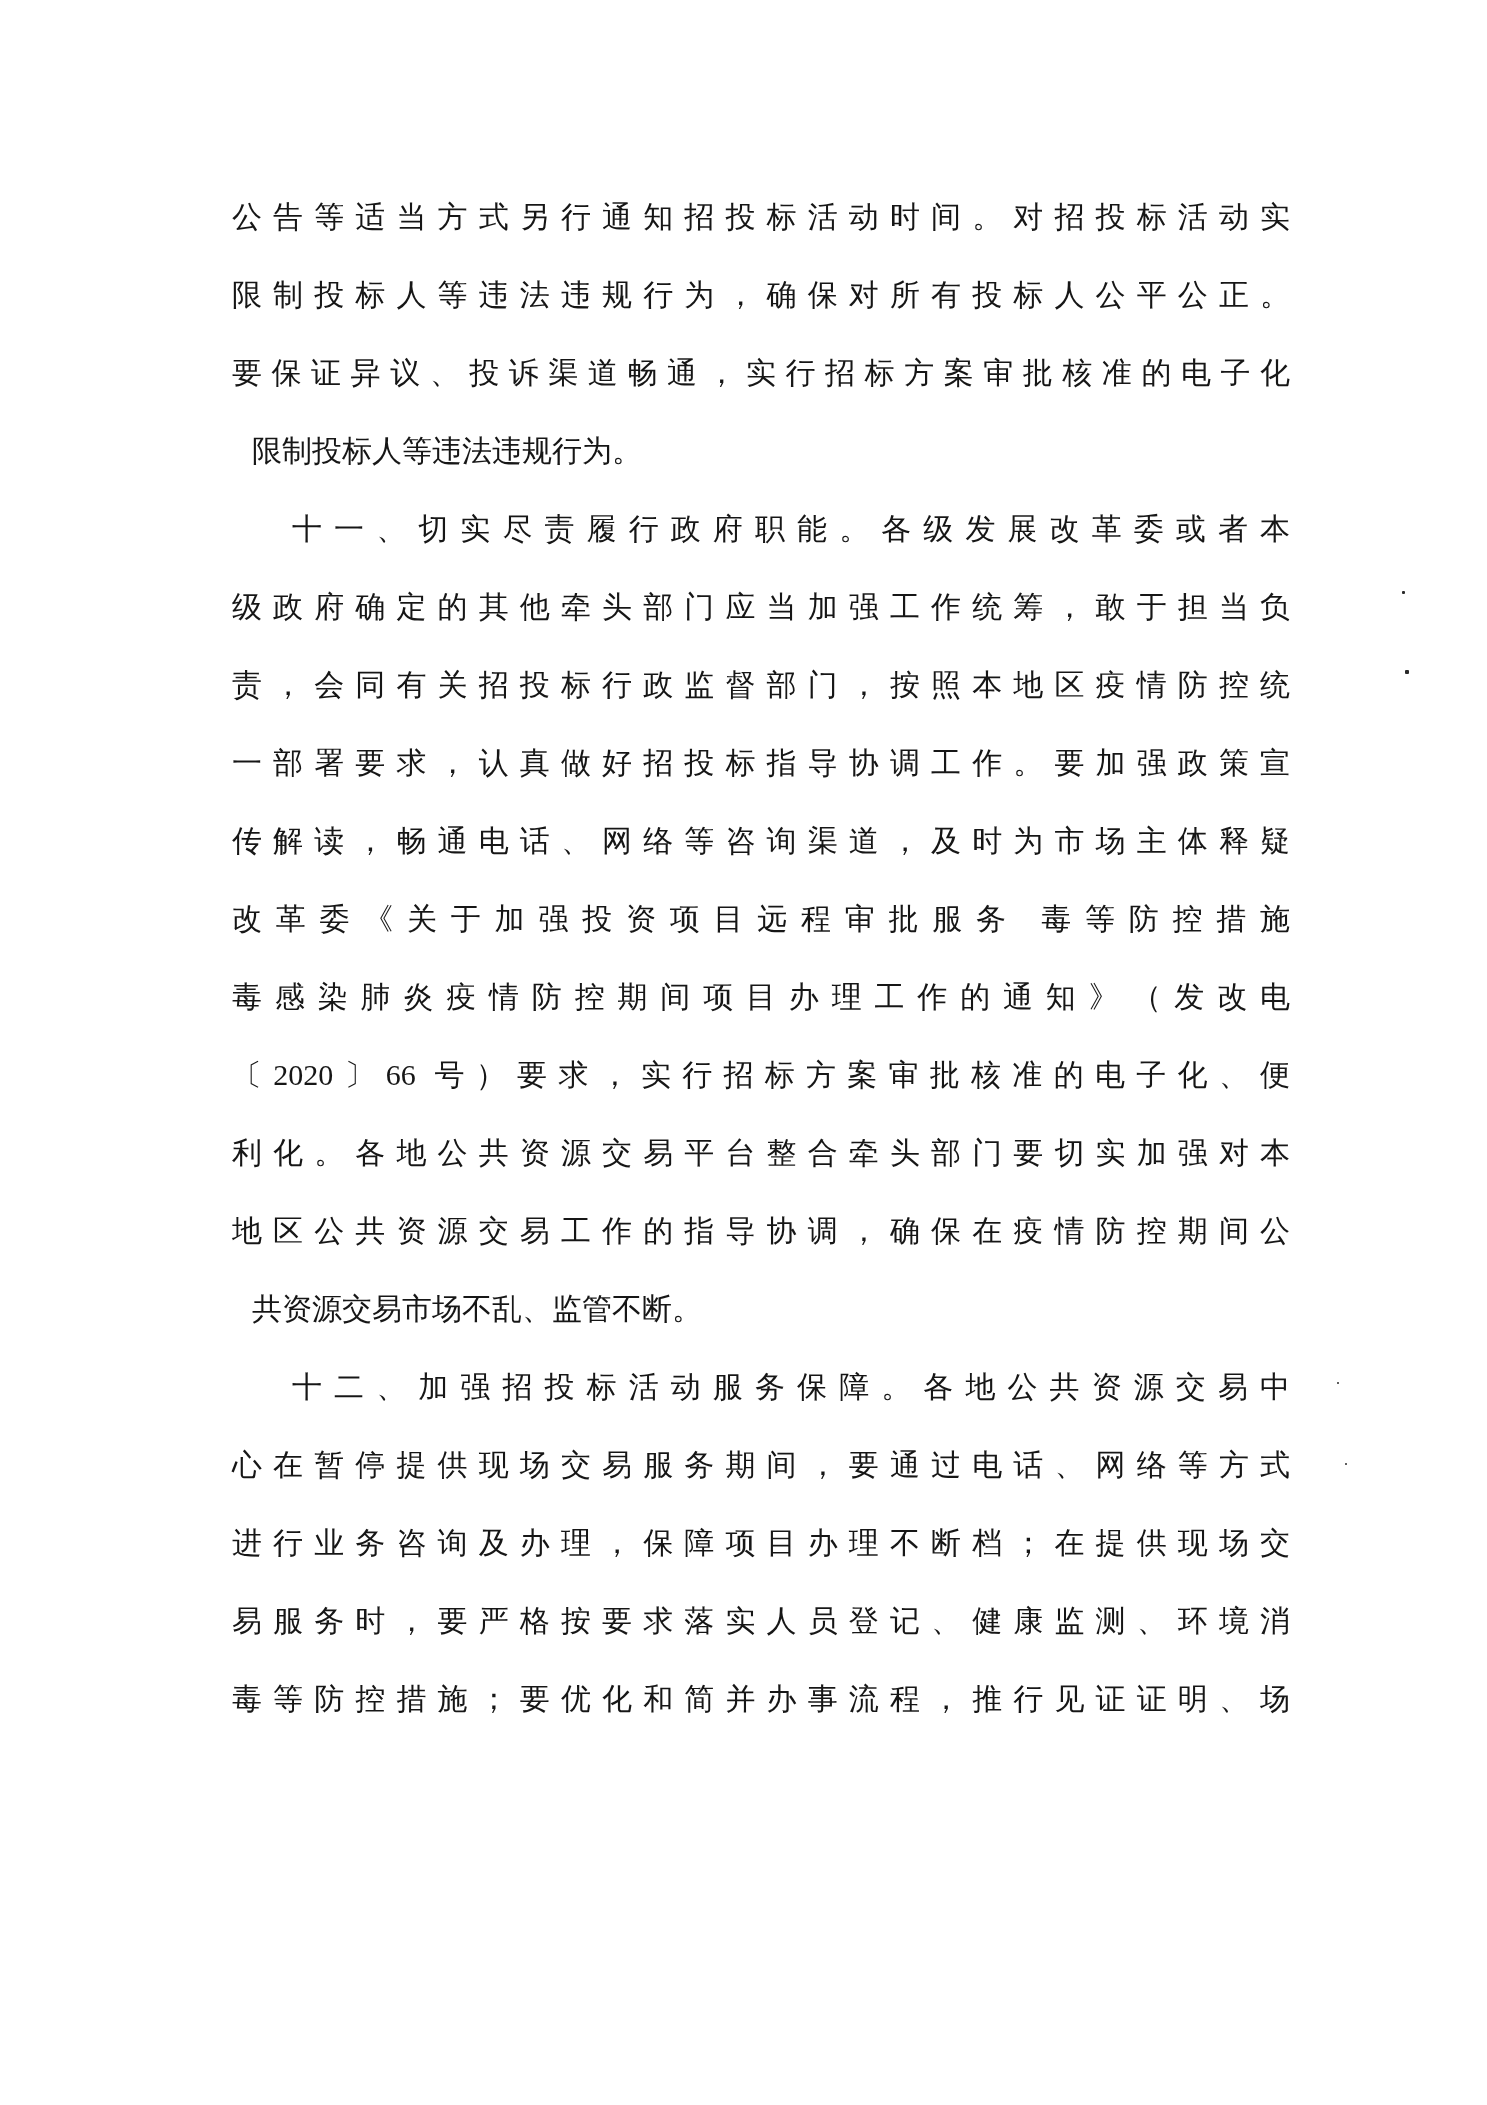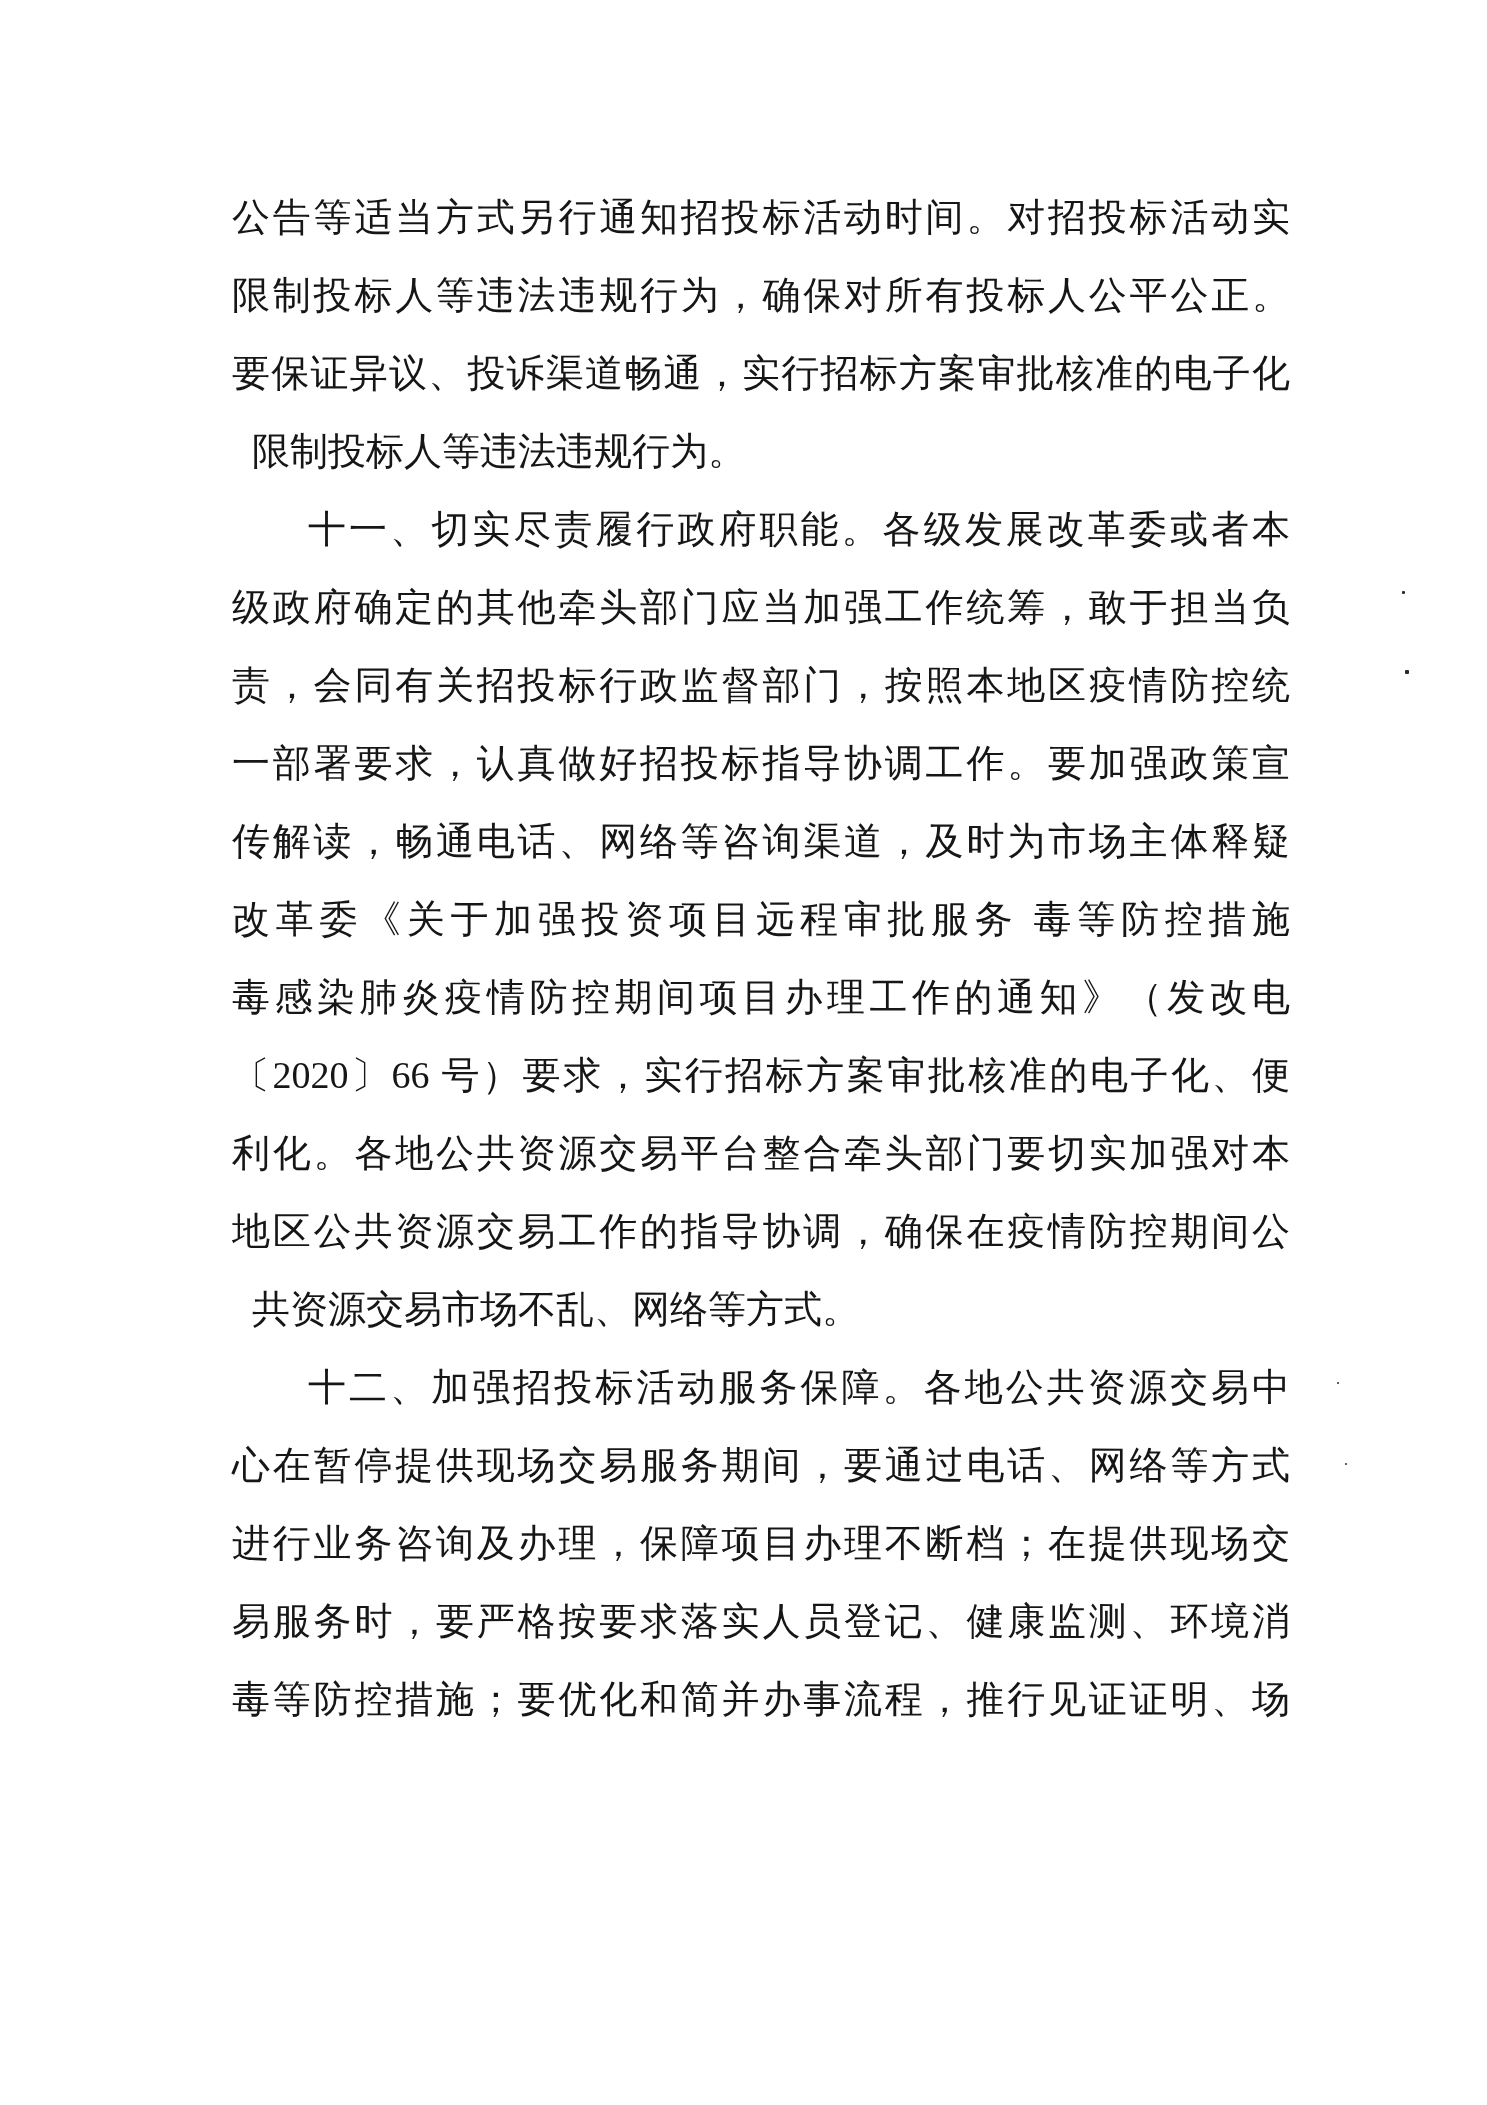--- a/index.html
+++ b/index.html
@@ -18,21 +18,21 @@
   .doc-text {
     position: absolute;
     left: 232px;
     top: 178px;
     width: 1058px;
     color: #161616;
   }
   .line {
     height: 78px;
     line-height: 78px;
-    font-size: 38px;
+    font-size: 30px;
     white-space: normal;
     overflow: visible;
   }
   .line.fill {
     text-align: justify;
     text-align-last: justify;
     text-justify: inter-character;
   }
   .line.plain {
     text-align: left;
@@ -60,21 +60,21 @@
       <div class="line fill indent">十一、切实尽责履行政府职能。各级发展改革委或者本</div>
       <div class="line fill">级政府确定的其他牵头部门应当加强工作统筹，敢于担当负</div>
       <div class="line fill">责，会同有关招投标行政监督部门，按照本地区疫情防控统</div>
       <div class="line fill">一部署要求，认真做好招投标指导协调工作。要加强政策宣</div>
       <div class="line fill">传解读，畅通电话、网络等咨询渠道，及时为市场主体释疑</div>
       <div class="line fill">改革委《关于加强投资项目远程审批服务 毒等防控措施</div>
       <div class="line fill">毒感染肺炎疫情防控期间项目办理工作的通知》（发改电</div>
       <div class="line fill">〔2020〕66 号）要求，实行招标方案审批核准的电子化、便</div>
       <div class="line fill">利化。各地公共资源交易平台整合牵头部门要切实加强对本</div>
       <div class="line fill">地区公共资源交易工作的指导协调，确保在疫情防控期间公</div>
-      <div class="line plain">共资源交易市场不乱、网络等方式。</div>
+      <div class="line plain">共资源交易市场不乱、监管不断。</div>
       <div class="line fill indent">十二、加强招投标活动服务保障。各地公共资源交易中</div>
       <div class="line fill">心在暂停提供现场交易服务期间，要通过电话、网络等方式</div>
       <div class="line fill">进行业务咨询及办理，保障项目办理不断档；在提供现场交</div>
       <div class="line fill">易服务时，要严格按要求落实人员登记、健康监测、环境消</div>
       <div class="line fill">毒等防控措施；要优化和简并办事流程，推行见证证明、场</div>
     </div>
 <span class="speck" style="left: 1402px; top: 591px; width: 3px; height: 3px;"></span>
     <span class="speck" style="left: 1405px; top: 670px; width: 4px; height: 4px;"></span>
     <span class="speck" style="left: 1337px; top: 1382px; width: 2px; height: 2px;"></span>
     <span class="speck" style="left: 1345px; top: 1463px; width: 2px; height: 2px;"></span>

